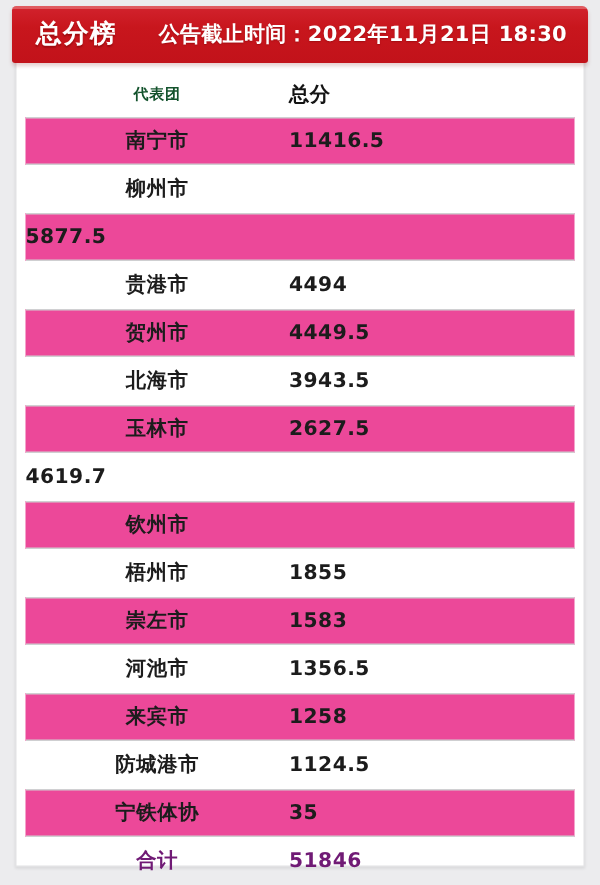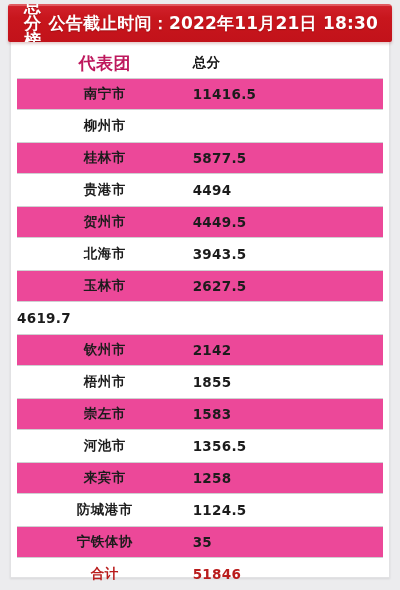--- a/index.html
+++ b/index.html
@@ -69,21 +69,21 @@
     color: #ffffff;
     font-size: 17px;
     font-weight: bold;
     letter-spacing: 1px;
     text-shadow: 0 1px 1px rgba(110,0,0,0.45);
     line-height: 1;
   }
   .banner-deadline {
     position: relative;
     color: #ffffff;
-    font-size: 17px;
+    font-size: 14px;
     font-weight: bold;
     letter-spacing: 0.2px;
     text-shadow: 0 1px 1px rgba(110,0,0,0.40);
     line-height: 1;
     white-space: nowrap;
   }
 
   
   .table {
     position: absolute;
@@ -117,32 +117,32 @@
   }
   .cell-score {
     width: 52%;
     text-align: left;
     font-size: 13.5px;
     font-weight: bold;
     color: #1c1c1c;
     letter-spacing: 0.3px;
   }
   .row.head .cell-team {
-    color: #be185d;
-    font-size: 17px;
+    color: #14532d;
+    font-size: 10px;
     font-weight: bold;
   }
   .row.head .cell-score {
     color: #141414;
     font-size: 13.5px;
     font-weight: bold;
   }
   .row.total .cell-team,
   .row.total .cell-score {
-    color: #b91c1c;
+    color: #701a75;
   }
 </style>
 </head>
 <body>
 
 <div id="root">
 
   <div class="card"></div>
 
   <div class="banner">
@@ -157,21 +157,20 @@
     </div>
     <div id="rows-container">
         <div class="row shaded">
           <div class="cell-team">南宁市</div>
           <div class="cell-score">11416.5</div>
         </div>
         <div class="row">
           <div class="cell-team">柳州市</div>
         </div>
         <div class="row shaded">
-          <div class="cell-team">桂林市</div>
           <div class="cell-score">5877.5</div>
         </div>
         <div class="row">
           <div class="cell-team">贵港市</div>
           <div class="cell-score">4494</div>
         </div>
         <div class="row shaded">
           <div class="cell-team">贺州市</div>
           <div class="cell-score">4449.5</div>
         </div>
@@ -181,21 +180,20 @@
         </div>
         <div class="row shaded">
           <div class="cell-team">玉林市</div>
           <div class="cell-score">2627.5</div>
         </div>
         <div class="row">
           <div class="cell-score">4619.7</div>
         </div>
         <div class="row shaded">
           <div class="cell-team">钦州市</div>
-          <div class="cell-score">2142</div>
         </div>
         <div class="row">
           <div class="cell-team">梧州市</div>
           <div class="cell-score">1855</div>
         </div>
         <div class="row shaded">
           <div class="cell-team">崇左市</div>
           <div class="cell-score">1583</div>
         </div>
         <div class="row">

